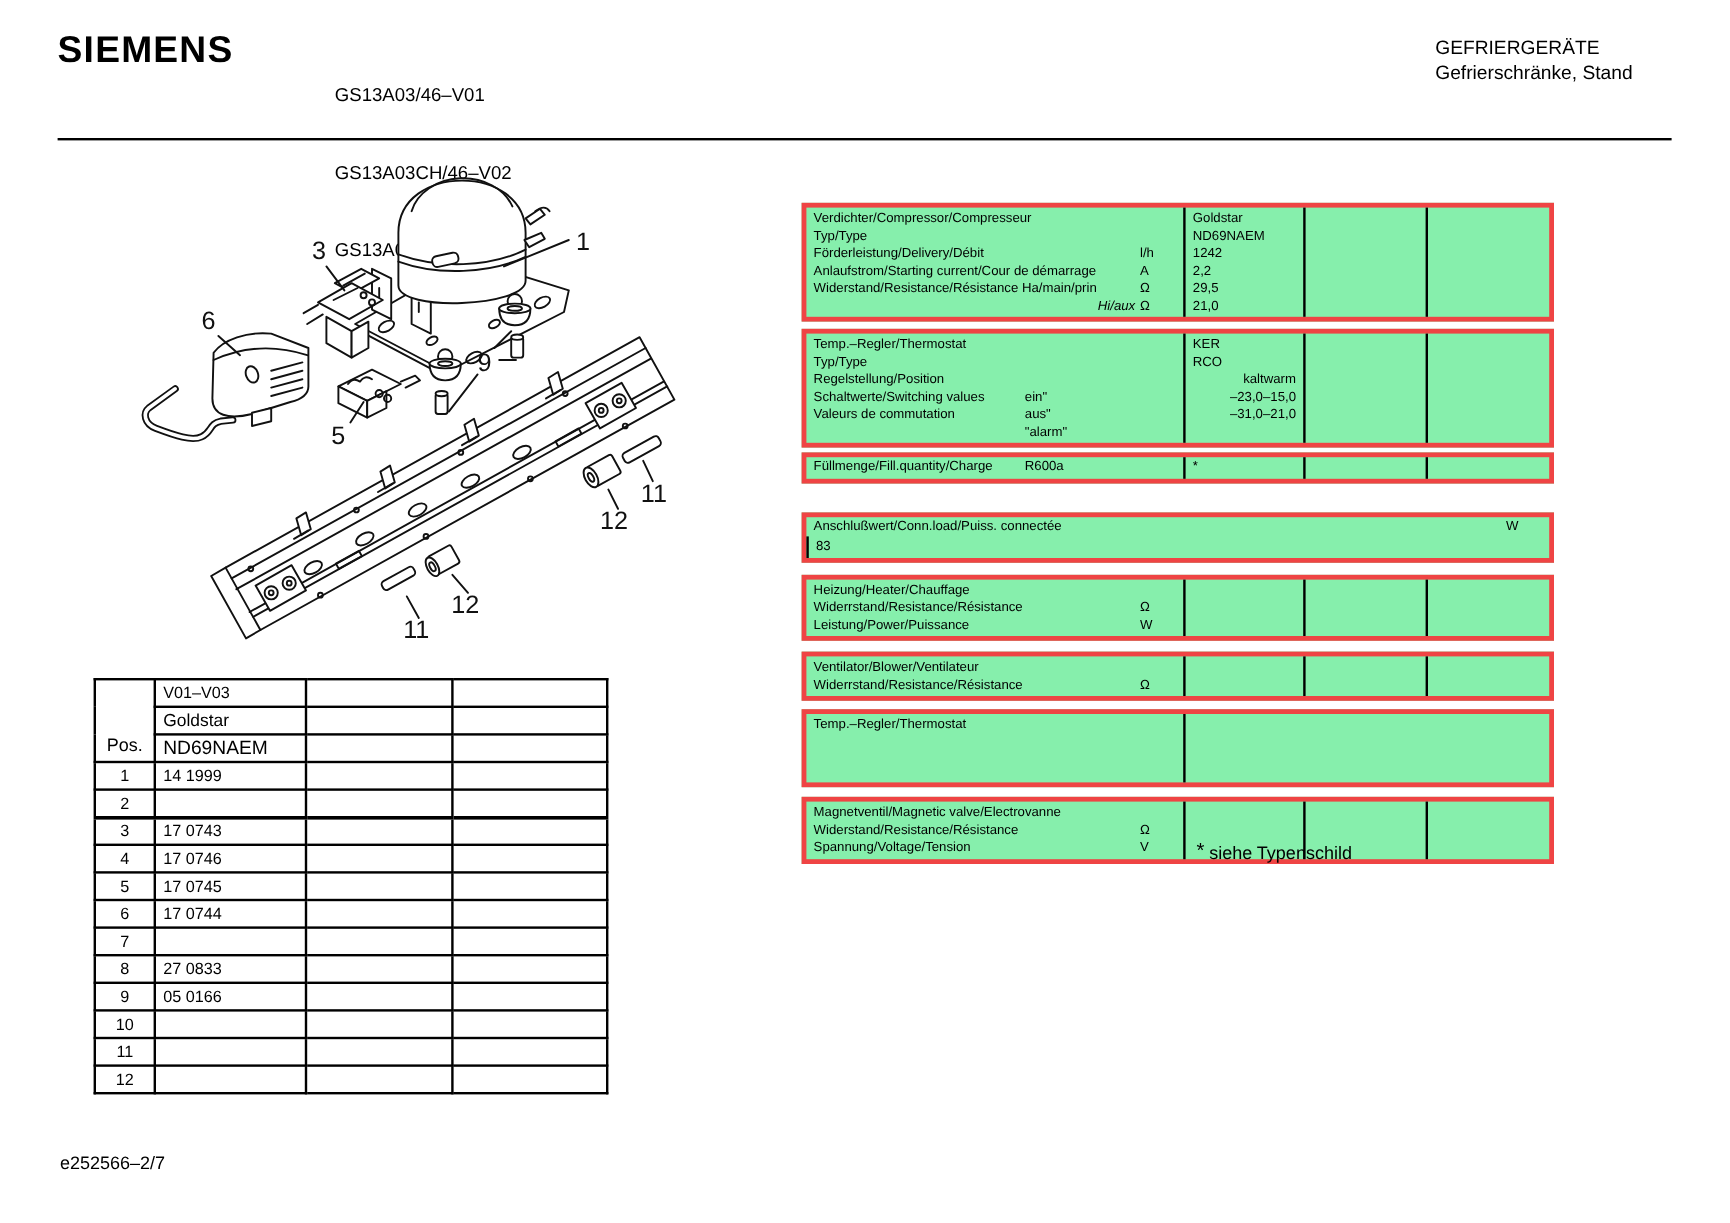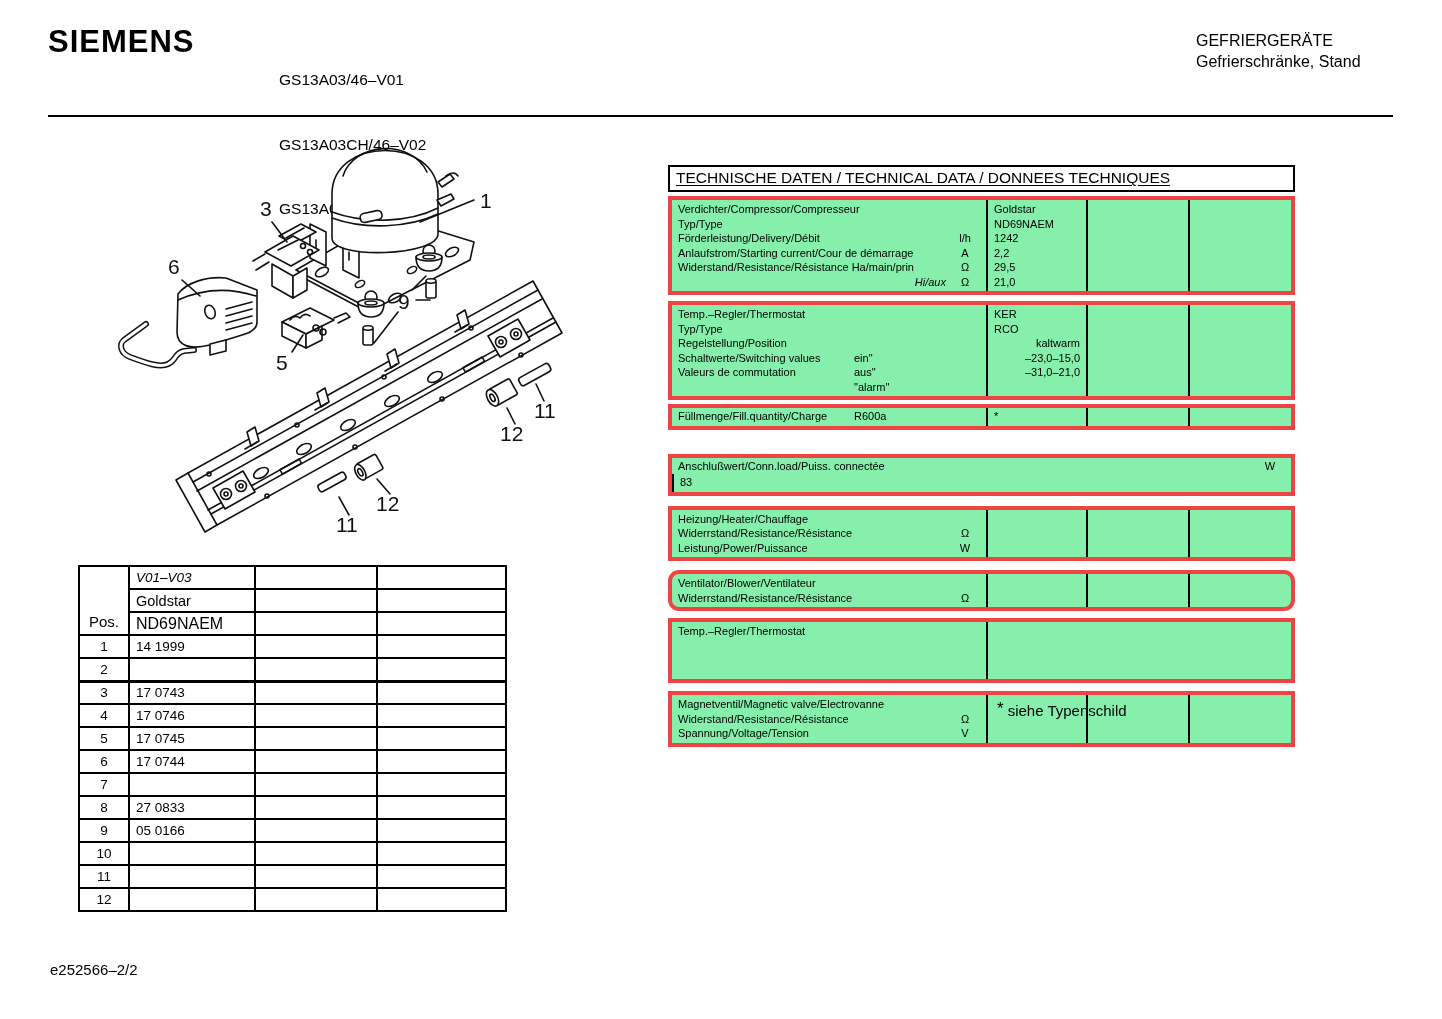--- a/index.html
+++ b/index.html
@@ -22,36 +22,36 @@
     border:2px solid #000; padding:2px 6px 3px 6px; font-size:15.5px;
     text-decoration:underline; text-underline-offset:2px; white-space:nowrap;
   }
   .blk { display:flex; border:4px solid #ef4444; line-height:14.5px; background:#86efac; }
   .blk .lab { flex:1; padding:2px 6px; min-width:0; }
   .blk.single .lab { padding:1px 6px; }
   .lline { display:flex; }
   .lline .lbl { flex:1; white-space:nowrap; }
   .lline .lbl.right { text-align:right; padding-right:4px;font-style:italic; }
   .lline .mid { width:96px; white-space:nowrap; }
-  .lline .unit { width:30px; text-align:center; white-space:nowrap; }
+  .lline .unit { width:30px; white-space:nowrap; }
   .blk .vc  { width:100px; border-left:2px solid #000; padding:2px 4px 2px 6px; }
   .blk .c3  { width:102px; border-left:2px solid #000; }
   .blk .c4  { width:103px; border-left:2px solid #000; }
   .blk .vc.wide { width:305px; }
   .vline { display:flex; justify-content:flex-end; padding-right:2px; white-space:nowrap; }
 
   
   table.parts { border-collapse:collapse; table-layout:fixed; }
   table.parts td {
     border:2px solid #000; height:23px; font-size:13.5px;
     padding:0 0 0 6px; overflow:hidden; white-space:nowrap;
   }
   table.parts td.pos { text-align:center; padding:0; }
   table.parts td.poshdr { text-align:center; padding:0 0 4px 0; vertical-align:bottom; font-size:15px; }
-  table.parts tr.h1 td.v { font-size:13.5px;font-style:italic; }
+  table.parts tr.h1 td.v { font-size:13.5px; }
   table.parts tr.h2 td.v { font-size:14.5px; }
   table.parts tr.h3 td.v { font-size:16px; }
   table.parts tr.thick td { border-bottom-width:3px; }
 
   
   .note { left:997px; top:699px; font-size:15px; }
   .note .star { font-size:17px; vertical-align:2px; padding-right:4px; }
   .footer { left:50px; top:961px; font-size:15px; }
 
   
@@ -344,21 +344,20 @@
         <td class="pos">12</td>
         <td></td>
         <td></td>
         <td></td>
       </tr>
 </tbody>
   </table>
 
 <div class="abs tt">
 
-  <div class="tt-title">TECHNISCHE DATEN / TECHNICAL DATA / DONNEES TECHNIQUES</div>
 
   <div class="blk" style="margin-top:4px;">
     <div class="lab">
       <div class="lline">
           <span class="lbl">Verdichter/Compressor/Compresseur</span>
         </div>
       <div class="lline">
           <span class="lbl">Typ/Type</span>
         </div>
       <div class="lline">
@@ -478,21 +477,21 @@
       <div class="lline">
           <span class="lbl">Leistung/Power/Puissance</span>
           <span class="unit">W</span>
         </div>
     </div>
     <div class="vc"></div>
     <div class="c3"></div>
     <div class="c4"></div>
   </div>
 
-  <div class="blk" style="margin-top:9px;border-radius:11px;">
+  <div class="blk" style="margin-top:9px;">
     <div class="lab">
       <div class="lline">
           <span class="lbl">Ventilator/Blower/Ventilateur</span>
         </div>
       <div class="lline">
           <span class="lbl">Widerrstand/Resistance/Résistance</span>
           <span class="unit">Ω</span>
         </div>
     </div>
     <div class="vc"></div>
@@ -525,13 +524,13 @@
     </div>
     <div class="vc"></div>
     <div class="c3"></div>
     <div class="c4"></div>
   </div>
 </div>
 
 <div class="abs note">
   <span class="star">*</span><span>siehe Typenschild</span>
 </div>
-<div class="abs footer">e252566–2/2</div>
+<div class="abs footer">e252566–2/7</div>
 
 </body></html>

